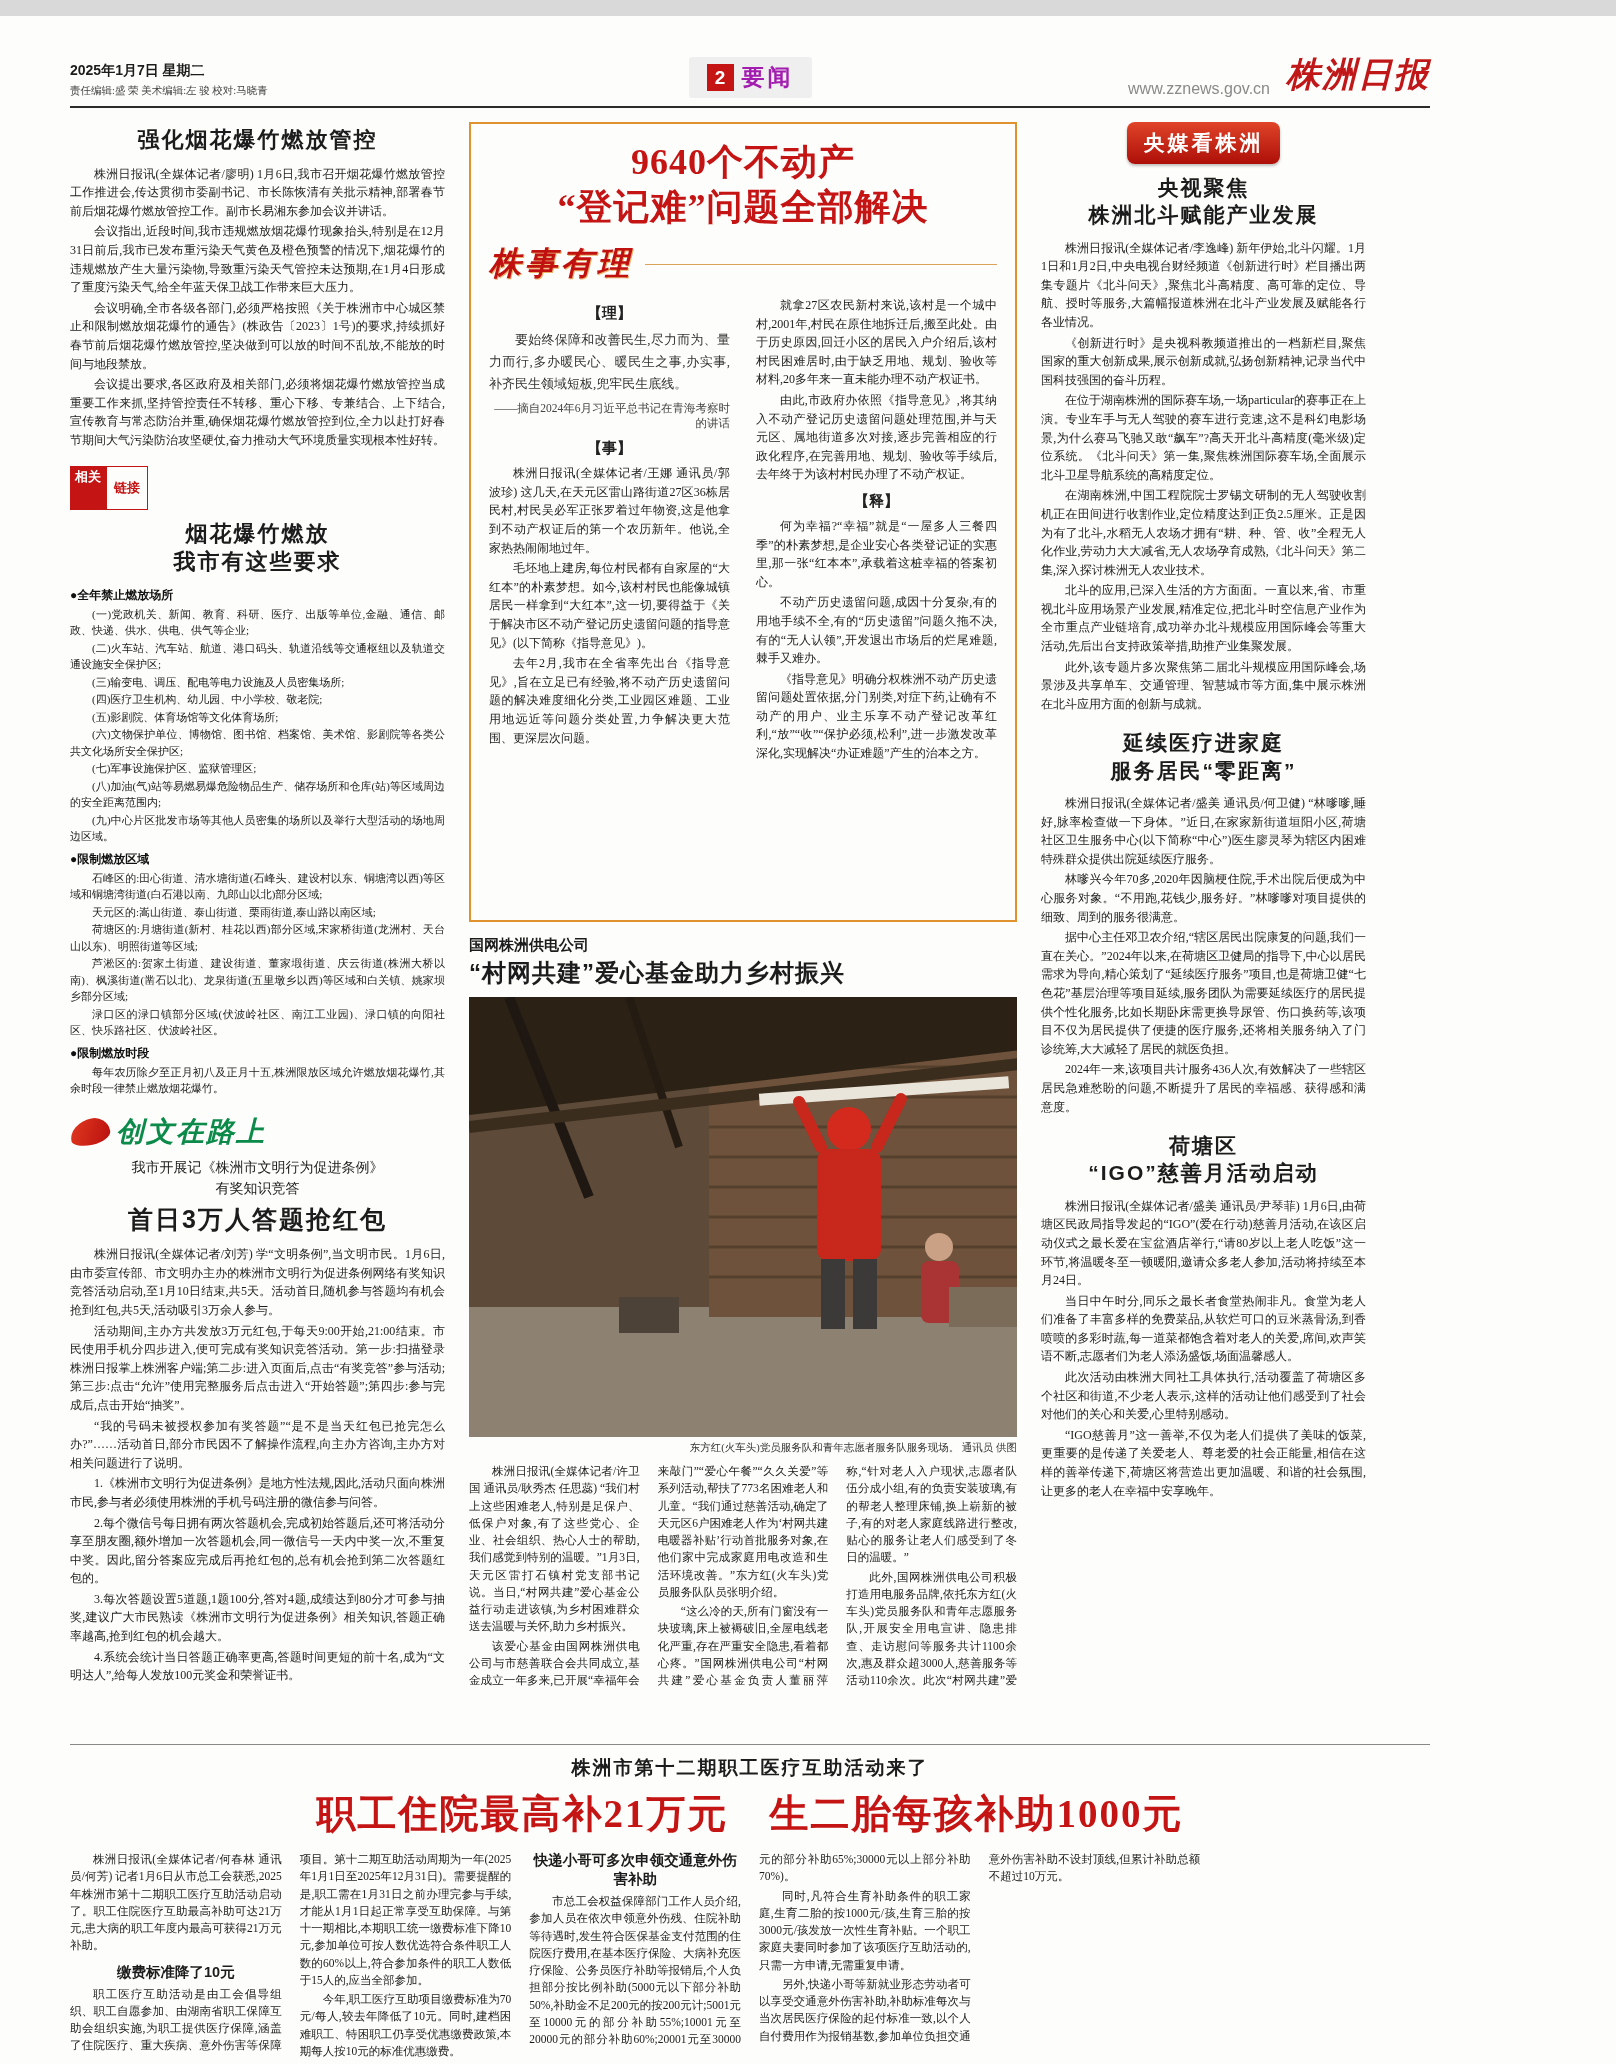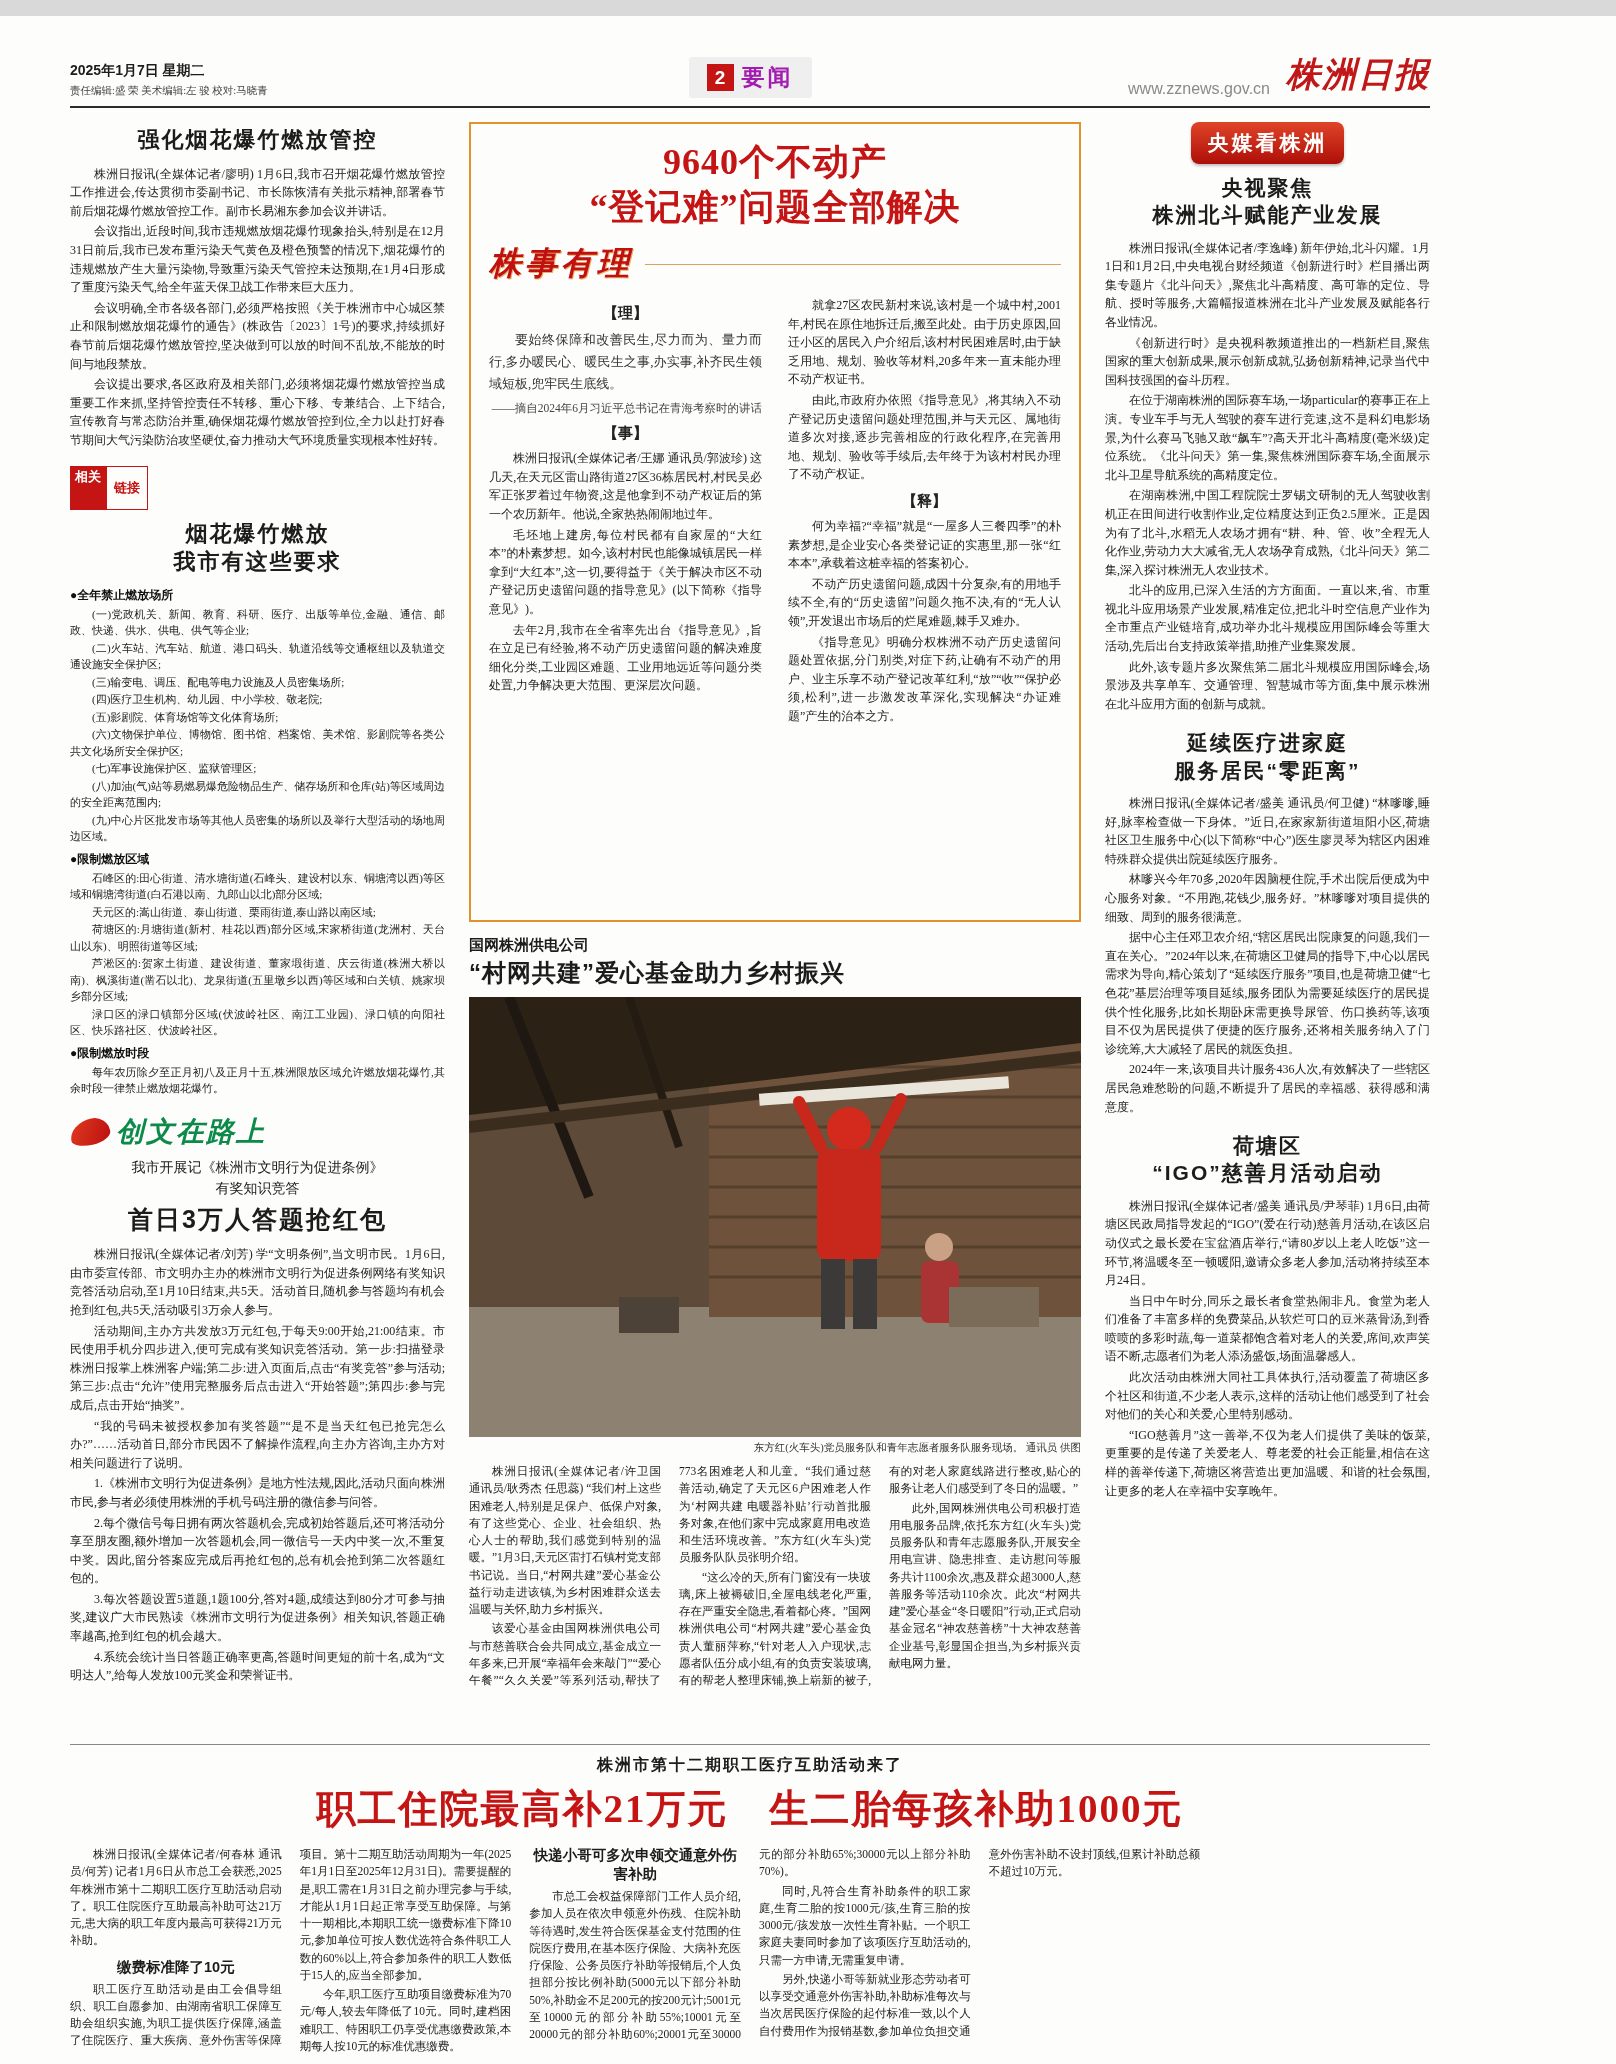--- a/index.html
+++ b/index.html
@@ -19,21 +19,21 @@
            display:flex; align-items:center; justify-content:center; font-family:"Liberation Sans",sans-serif; }
   .pgsec { color:#a21caf; font-weight:bold; font-size:23px; letter-spacing:3px; font-family:"Liberation Sans",sans-serif; }
   .hdr-right { flex:1; display:flex; justify-content:flex-end; align-items:flex-end; gap:16px; }
   .site { color:#8a8a8a; font-size:16px; font-family:"Liberation Sans",sans-serif; }
   .masthead { color:#c01818; font-size:34px; font-weight:bold; letter-spacing:2px; font-style:italic; }
   .hdr-rule { border-bottom:2px solid #2b2b2b; margin-top:8px; }
 
   
   .content { display:flex; gap:24px; height:1610px; overflow:hidden; margin-top:14px; }
   .c1 { width:375px; overflow:hidden; }
-  .c2 { width:612px; overflow:hidden; }
+  .c2 { width:548px; overflow:hidden; }
   .c3 { width:325px; overflow:hidden; }
 
   h2.art { font-family:"Liberation Sans",sans-serif; font-weight:bold; text-align:center; font-size:22px;
            letter-spacing:2px; line-height:1.3; margin:4px 0 10px; }
   .body p { font-size:12px; line-height:1.55; text-align:justify; text-indent:2em; margin-bottom:2px; }
   .small .body p, .rules p { font-size:11px; line-height:1.5; }
 
   .rel-badge { display:inline-flex; margin:14px 0 6px; font-family:"Liberation Sans",sans-serif; }
   .rel-badge .rb1 { background:#c41414; color:#fff; font-weight:bold; font-size:13px; padding:2px 5px; }
   .rel-badge .rb2 { color:#c41414; border:1px solid #c41414; font-weight:bold; font-size:13px; padding:12px 7px; }
@@ -75,21 +75,21 @@
   
   .cm-badge { display:block; margin:0 auto 10px; width:153px; text-align:center;
               background:linear-gradient(#e04428,#ad0f08); color:#fff; font-weight:bold; font-size:21px;
               padding:7px 0; border-radius:8px; letter-spacing:3px; font-family:"Liberation Sans",sans-serif;
               box-shadow:0 2px 3px rgba(0,0,0,.25); }
   .c3 h2.art { font-size:21px; }
   .c3 .body { margin-bottom:16px; }
 
   
   .bottom { border-top:1px solid #888; margin-top:12px; padding-top:10px; }
-  .b-kicker { text-align:center; font-family:"Liberation Sans",sans-serif; font-weight:bold; font-size:16px; letter-spacing:2px; }
+  .b-kicker { text-align:center; font-family:"Liberation Sans",sans-serif; font-weight:bold; font-size:19px; letter-spacing:2px; }
   .b-headline { text-align:center; color:#c41414; font-weight:bold; font-size:39px; letter-spacing:2px; margin:6px 0 10px; }
   .b-cols { column-count:6; column-gap:18px; height:210px; column-fill:auto; overflow:hidden; }
   .b-cols p { font-size:11.5px; line-height:1.5; text-align:justify; text-indent:2em; margin-bottom:2px; }
   .b-sub { font-family:"Liberation Sans",sans-serif; font-weight:bold; font-size:14.5px; text-align:center; margin:8px 0 4px; }
 
   
   .s-notice { border:1px solid #555; padding:8px 7px; background:#fff; }
   .s-notice-title { font-weight:bold; font-size:17px; text-align:right; line-height:1.35; font-family:"Liberation Sans",sans-serif; }
   .s-notice-items p { font-size:10px; line-height:1.5; text-align:justify; margin-top:5px; text-indent:0; }
   .s-missing { background:#9c9c9c; margin-top:10px; padding:8px 7px; }

